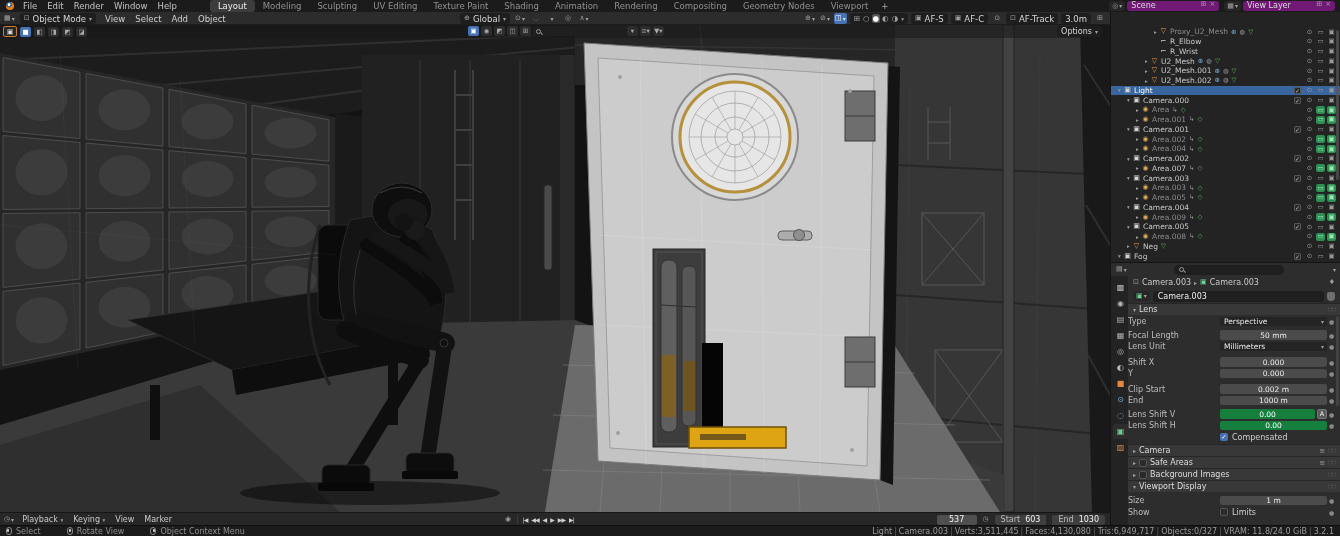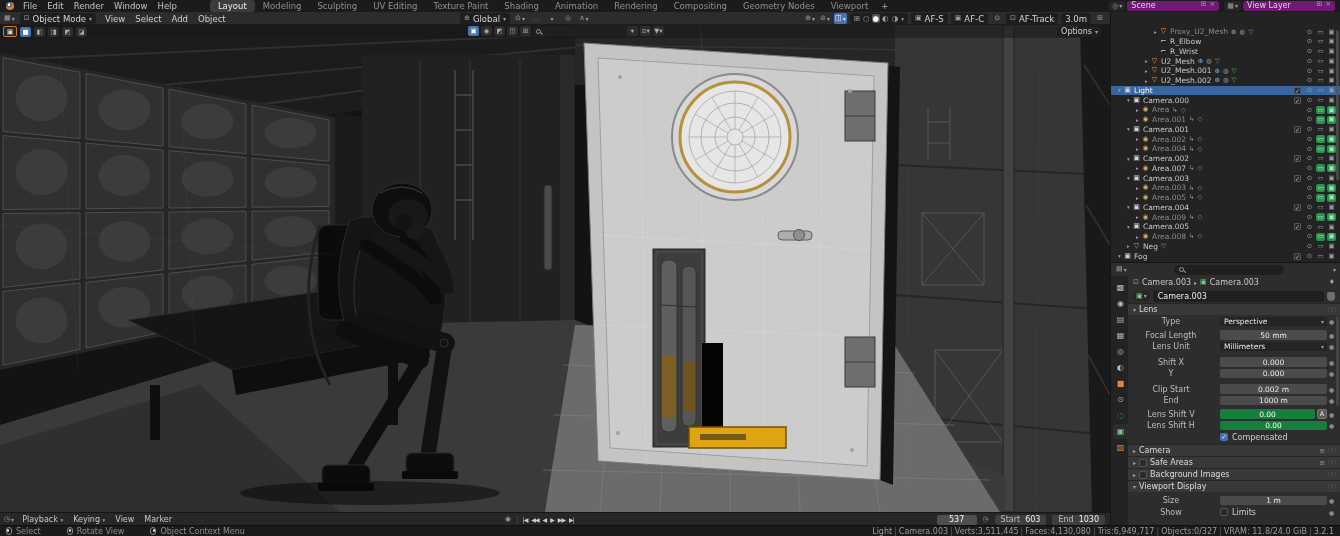--- a/index.html
+++ b/index.html
@@ -75,21 +75,21 @@
 .crumb{height:13px;display:flex;align-items:center;gap:3px;padding:0 5px;color:#c9c9c9;font-size:8px;}
 .crumb .sp{flex:1;}
 .namerow{height:14px;display:flex;align-items:center;gap:3px;padding:0 5px;}
 .namefield{flex:1;background:#1f1f1f;border-radius:3px;height:11px;display:flex;align-items:center;padding:0 5px;color:#eee;}
 .shield{width:8px;height:9px;background:#6e6e6e;border-radius:2px 2px 4px 4px;}
 .phead{height:12px;background:#383838;display:flex;align-items:center;gap:3px;padding:0 5px;color:#dedede;border-top:1px solid #262626;font-size:8px;}
 .phead .sp{flex:1;}
 .grip{color:#6e6e6e;font-size:7px;letter-spacing:-1px;}
 .preset{color:#9a9a9a;font-size:7px;}
 .prow{display:flex;align-items:center;height:10px;margin:1.5px 4px 0 0;}
-.plabel{width:92px;text-align:center;padding-right:6px;color:#bdbdbd;white-space:nowrap;}
+.plabel{width:92px;text-align:left;padding-right:6px;color:#bdbdbd;white-space:nowrap;}
 .pfield{flex:1;height:9.5px;border-radius:2px;background:#4b4b4b;display:flex;align-items:center;justify-content:center;color:#ececec;position:relative;font-size:7.5px;}
 .pfield.drop{background:#242424;justify-content:flex-start;padding:0 4px;}
 .pfield.drop .car{position:absolute;right:3px;color:#999;font-size:6px;}
 .pfield.blue{background:#15803d;color:#fff;}
 .pdot{width:9px;text-align:center;color:#888;font-size:6px;}
 .abtn{width:10px;height:9.5px;background:#5a5a5a;border-radius:2px;color:#eee;font-size:6.5px;display:flex;align-items:center;justify-content:center;margin-left:2px;border:1px solid #777;}
 .chk{width:8px;height:8px;border-radius:2px;background:#4772b3;color:#fff;font-size:6.5px;line-height:8px;text-align:center;display:inline-block;}
 .chk.off{background:#2a2a2a;border:1px solid #555;}
 .gap4{height:4px;}
 .gap2{height:2px;}

